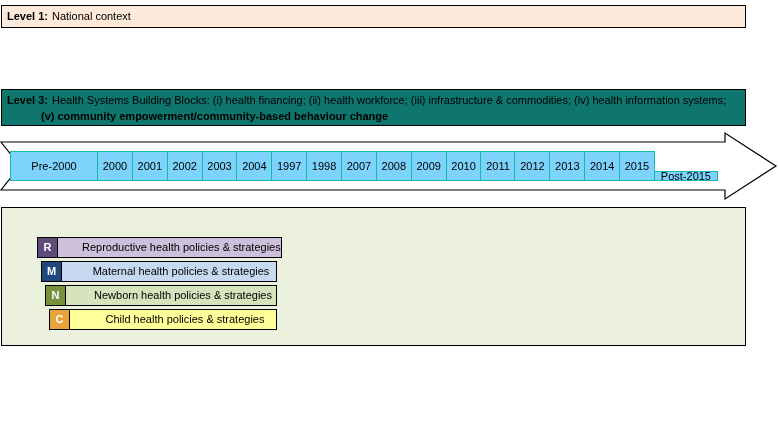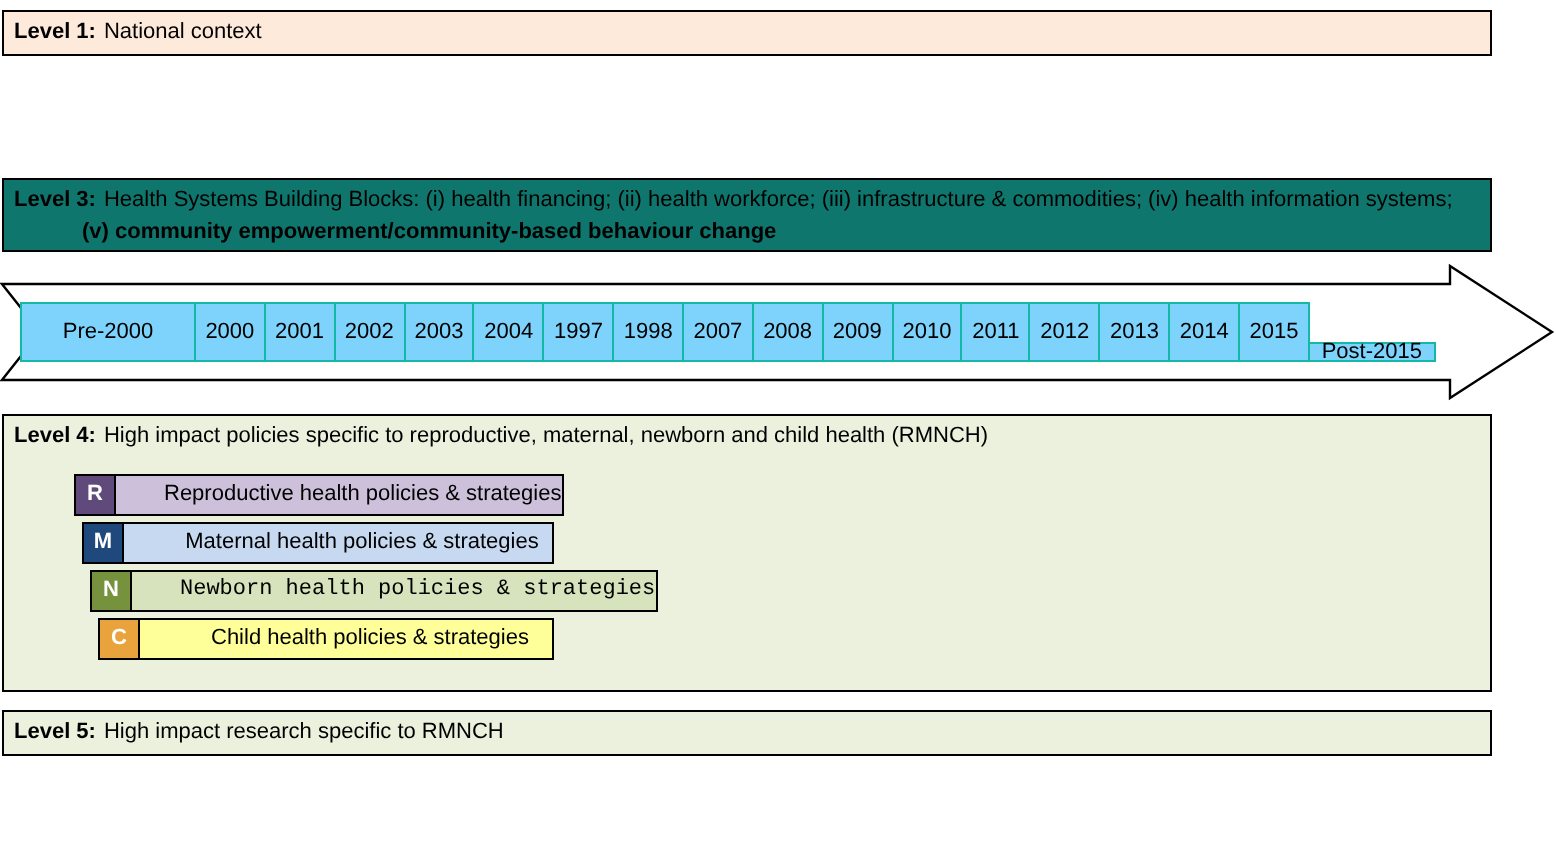--- a/index.html
+++ b/index.html
@@ -79,40 +79,34 @@
     <span class="ycell">2010</span>
     <span class="ycell">2011</span>
     <span class="ycell">2012</span>
     <span class="ycell">2013</span>
     <span class="ycell">2014</span>
     <span class="ycell">2015</span>
     <span class="ycell last">Post-2015</span>
   </div>
 
   <div class="bar" id="level4" style="background-color: rgb(235, 241, 221);">
-    <div class="title">
-      <span class="lbl">Level 4:</span><span class="txt">High impact policies specific to reproductive, maternal, newborn and child health (RMNCH)</span>
-    </div>
 
     <div class="prow r0">
       <span class="psq" style="background-color: rgb(96, 73, 123);">R</span>
       <span class="pbar" style="background-color: rgb(204, 192, 218);">Reproductive health policies &amp; strategies</span>
     </div>
     <div class="prow r1">
       <span class="psq" style="background-color: rgb(31, 73, 125);">M</span>
       <span class="pbar" style="background-color: rgb(198, 217, 240);">Maternal health policies &amp; strategies</span>
     </div>
     <div class="prow r2">
       <span class="psq" style="background-color: rgb(118, 146, 60);">N</span>
-      <span class="pbar" style="background-color: rgb(214, 227, 188); font-family: Liberation Mono, monospace;">Newborn health policies &amp; strategies</span>
+      <span class="pbar" style="background-color: rgb(214, 227, 188);">Newborn health policies &amp; strategies</span>
     </div>
     <div class="prow r3">
       <span class="psq" style="background-color: rgb(232, 163, 61);">C</span>
       <span class="pbar" style="background-color: rgb(255, 255, 153);">Child health policies &amp; strategies</span>
     </div>
   </div>
 
-  <div class="bar" id="level5" style="top: 355px; height: 23px; background-color: rgb(235, 241, 221);">
-    <span class="lbl">Level 5:</span><span class="txt">High impact research specific to RMNCH</span>
-  </div>
 
 
 </div>
 
 </body></html>

